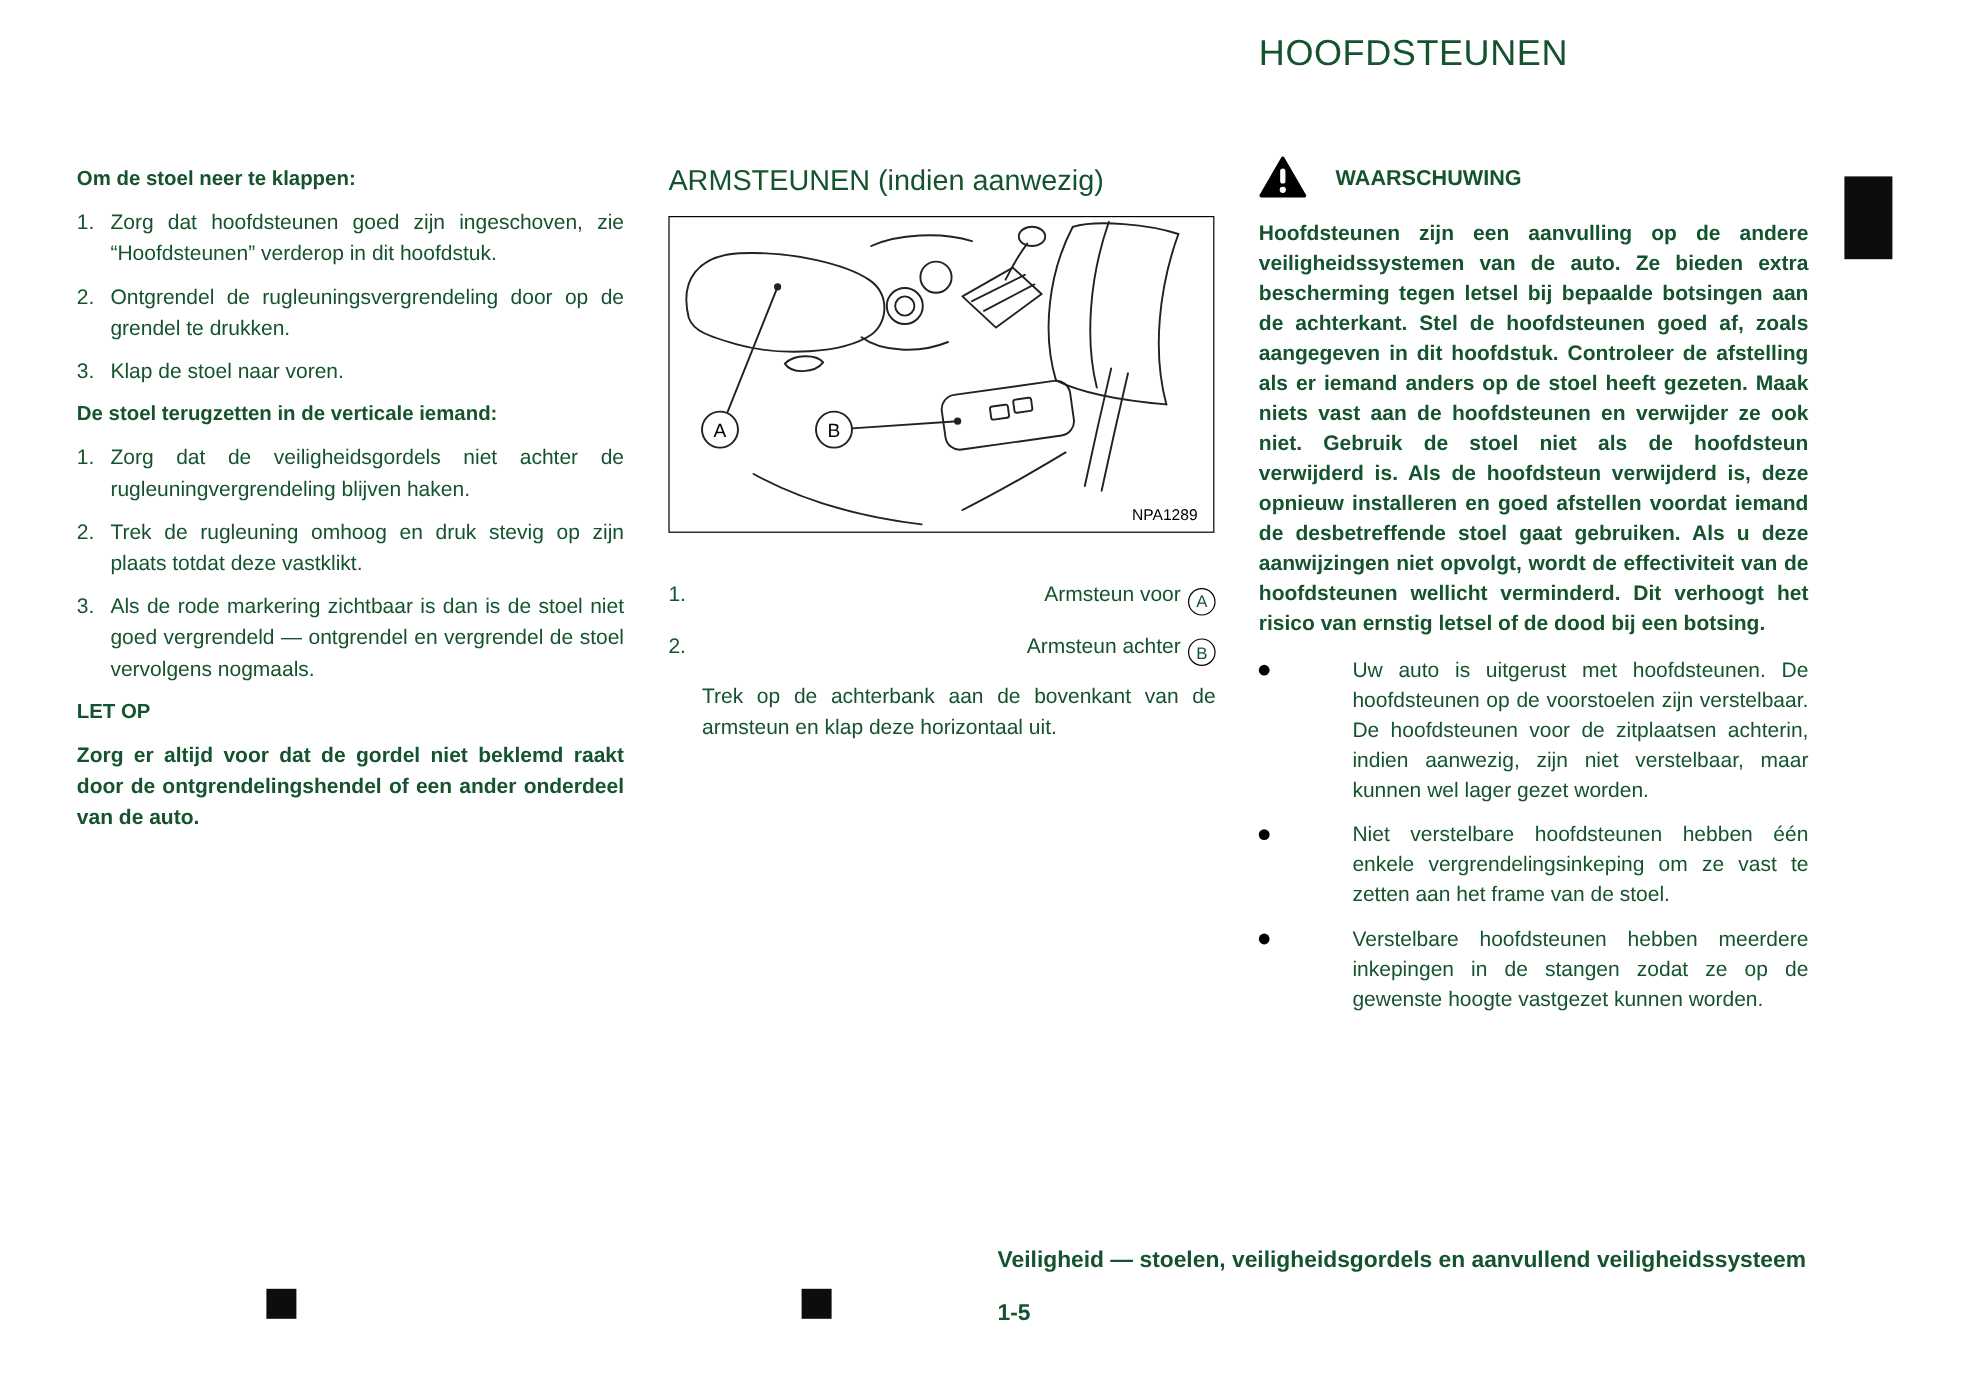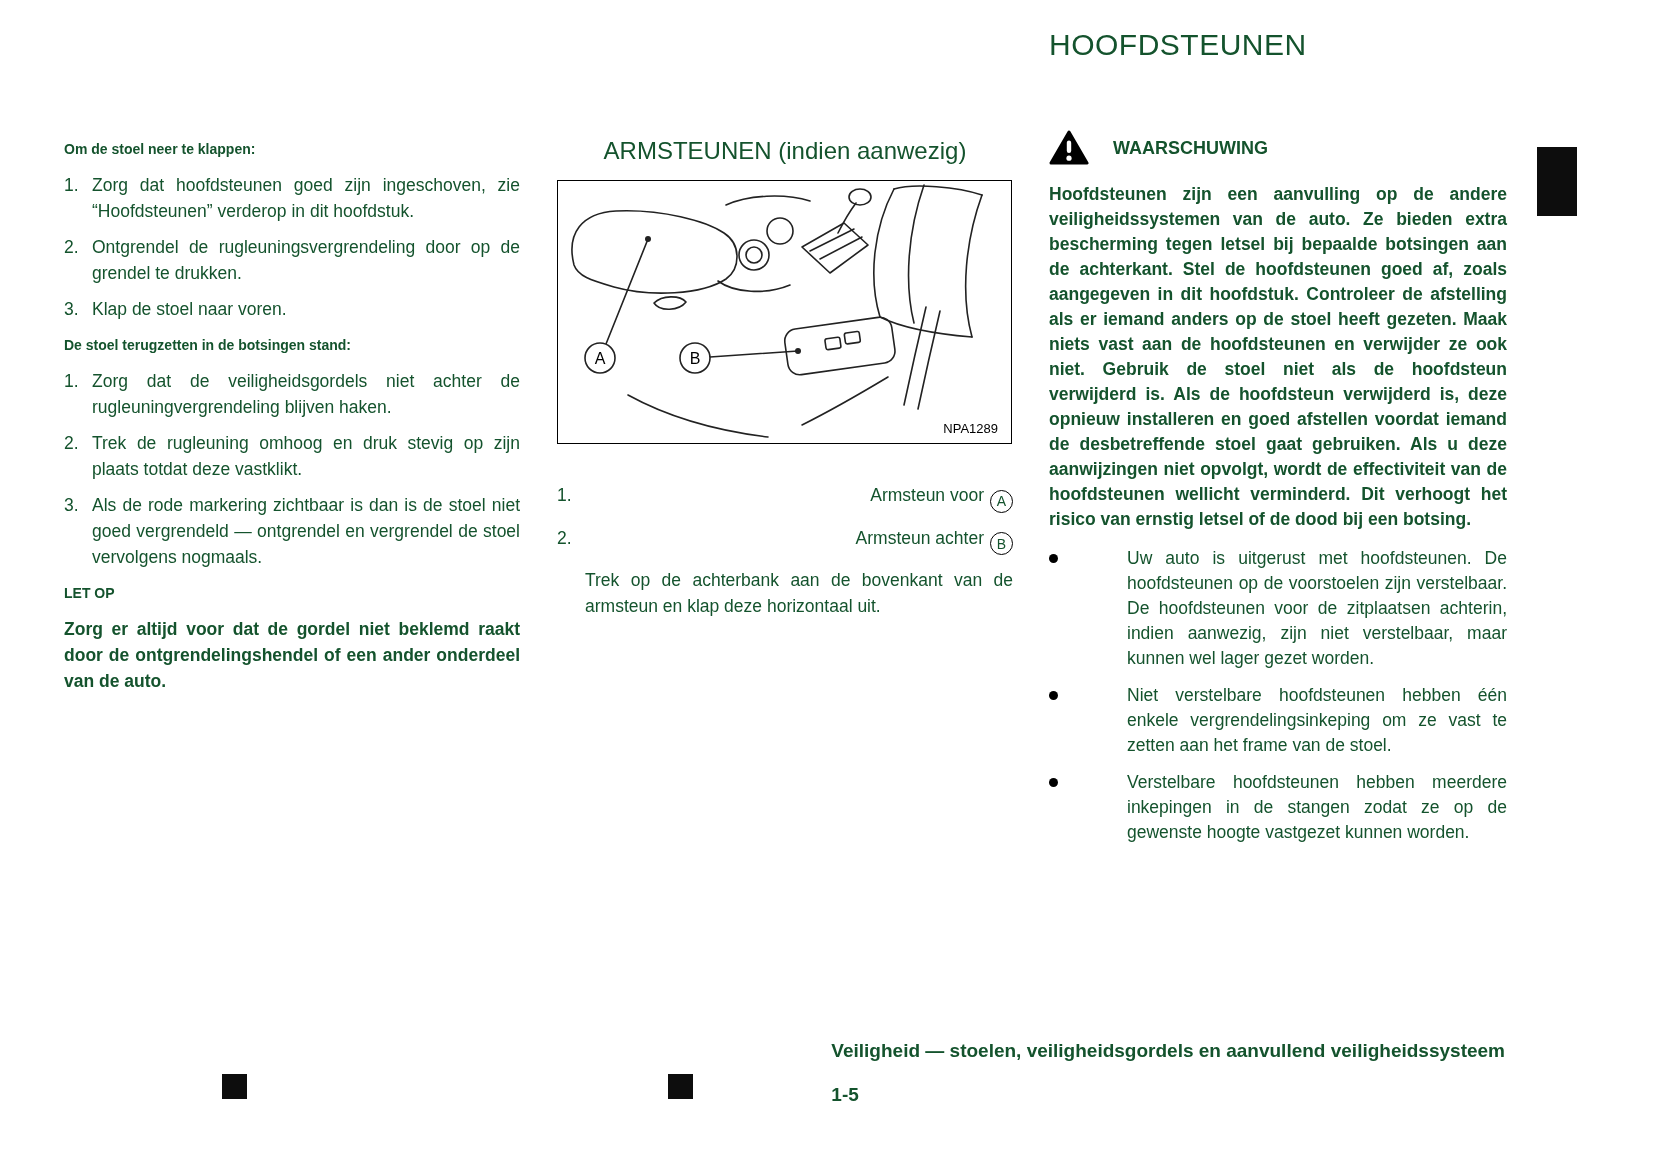--- a/index.html
+++ b/index.html
@@ -5,27 +5,27 @@
   html,body{margin:0;padding:0;background:#fff;}
   .page{position:relative;width:1653px;height:1149px;background:#fff;overflow:hidden;
         font-family:"Liberation Sans", sans-serif;color:#14532d;}
   .title{position:absolute;left:1049px;top:28px;margin:0;font-size:30px;font-weight:500;
          letter-spacing:0.5px;}
   .tab-mark{position:absolute;left:1537px;top:147px;width:40px;height:69px;background:#0d0d0d;}
   .col{position:absolute;font-size:17.5px;line-height:26px;}
   .col-left{left:64px;top:136px;width:456px;}
   .col-mid{left:557px;top:136px;width:456px;}
   .col-right{left:1049px;top:130px;width:458px;}
-  h2{font-size:14px;line-height:26px;margin:0 0 10px 0;font-weight:bold;}
+  h2{font-size:17px;line-height:26px;margin:0 0 10px 0;font-weight:bold;}
   .li{display:flex;margin:0 0 10px 0;}
   .li .num{flex:none;width:28px;}
   .li .txt{flex:1;text-align:justify;}
   .noteh{margin:4px 0 10px 0;}
   .notep{margin:0;font-weight:bold;text-align:justify;}
-  .mid-heading{font-size:24px;line-height:30px;font-weight:400;margin:0;text-align:center;}
+  .mid-heading{font-size:24px;line-height:30px;font-weight:400;margin:0;}
   .fig{margin:14px 0 38px 0;width:453px;height:262px;border:1px solid #000;position:relative;}
   .fig svg{display:block;}
   .mid-li{margin:0 0 12px 0;}
   .mid-li .txt{text-align:right;}
   .circ{display:inline-flex;align-items:center;justify-content:center;width:21px;height:21px;
         border:1.5px solid #000;border-radius:50%;font-size:14px;line-height:1;
         vertical-align:-5px;margin-left:6px;}
   .midp{margin:0 0 18px 28px;text-align:justify;}
   .warnhead{display:flex;align-items:center;gap:24px;margin:0 0 16px 0;}
   .warnhead .wlabel{font-size:18px;font-weight:bold;}
@@ -57,21 +57,21 @@
     </div>
     <div class="li">
       <span class="num">2.</span>
       <span class="txt">Ontgrendel de rugleuningsvergrendeling door op de grendel te drukken.</span>
     </div>
     <div class="li">
       <span class="num">3.</span>
       <span class="txt">Klap de stoel naar voren.</span>
     </div>
 
-    <h2>De stoel terugzetten in de botsingen stand:</h2>
+    <h2>De stoel terugzetten in de verticale iemand:</h2>
     <div class="li">
       <span class="num">1.</span>
       <span class="txt">Zorg dat de veiligheidsgordels niet achter de rugleuningvergrendeling blijven haken.</span>
     </div>
     <div class="li">
       <span class="num">2.</span>
       <span class="txt">Trek de rugleuning omhoog en druk stevig op zijn plaats totdat deze vastklikt.</span>
     </div>
     <div class="li">
       <span class="num">3.</span>

